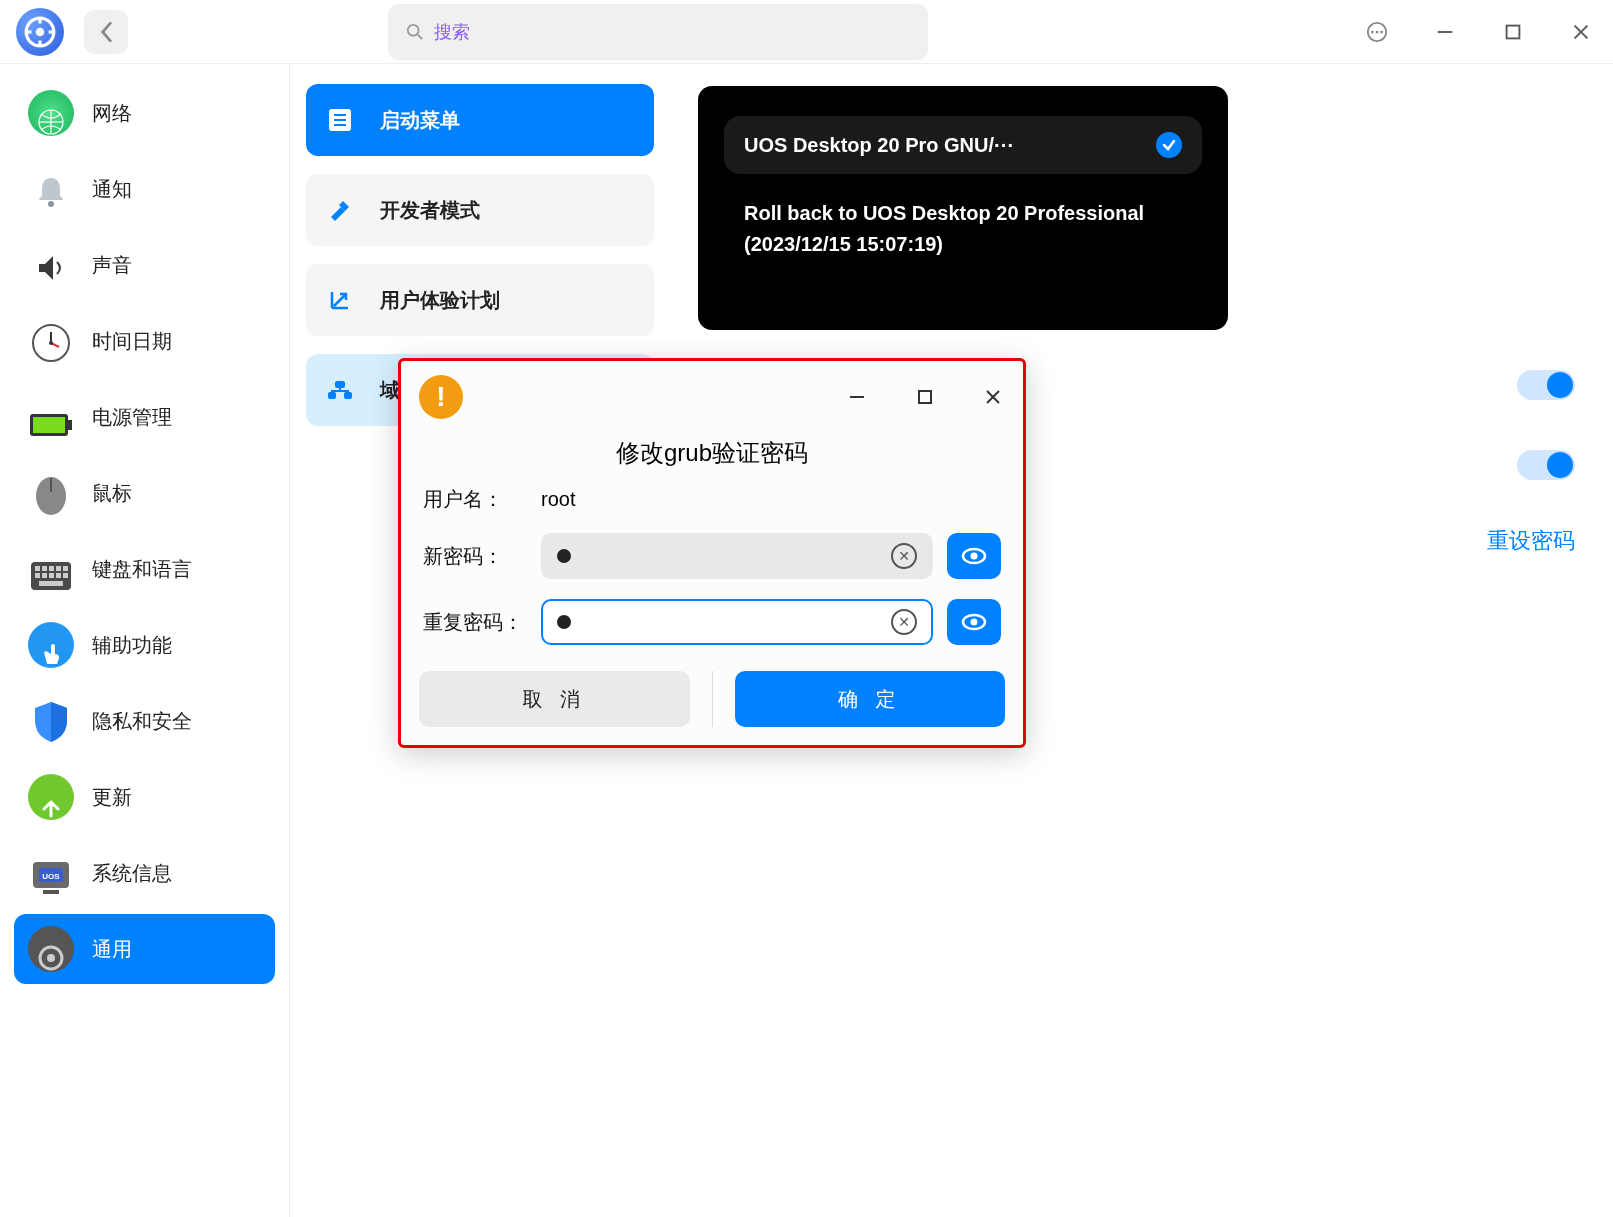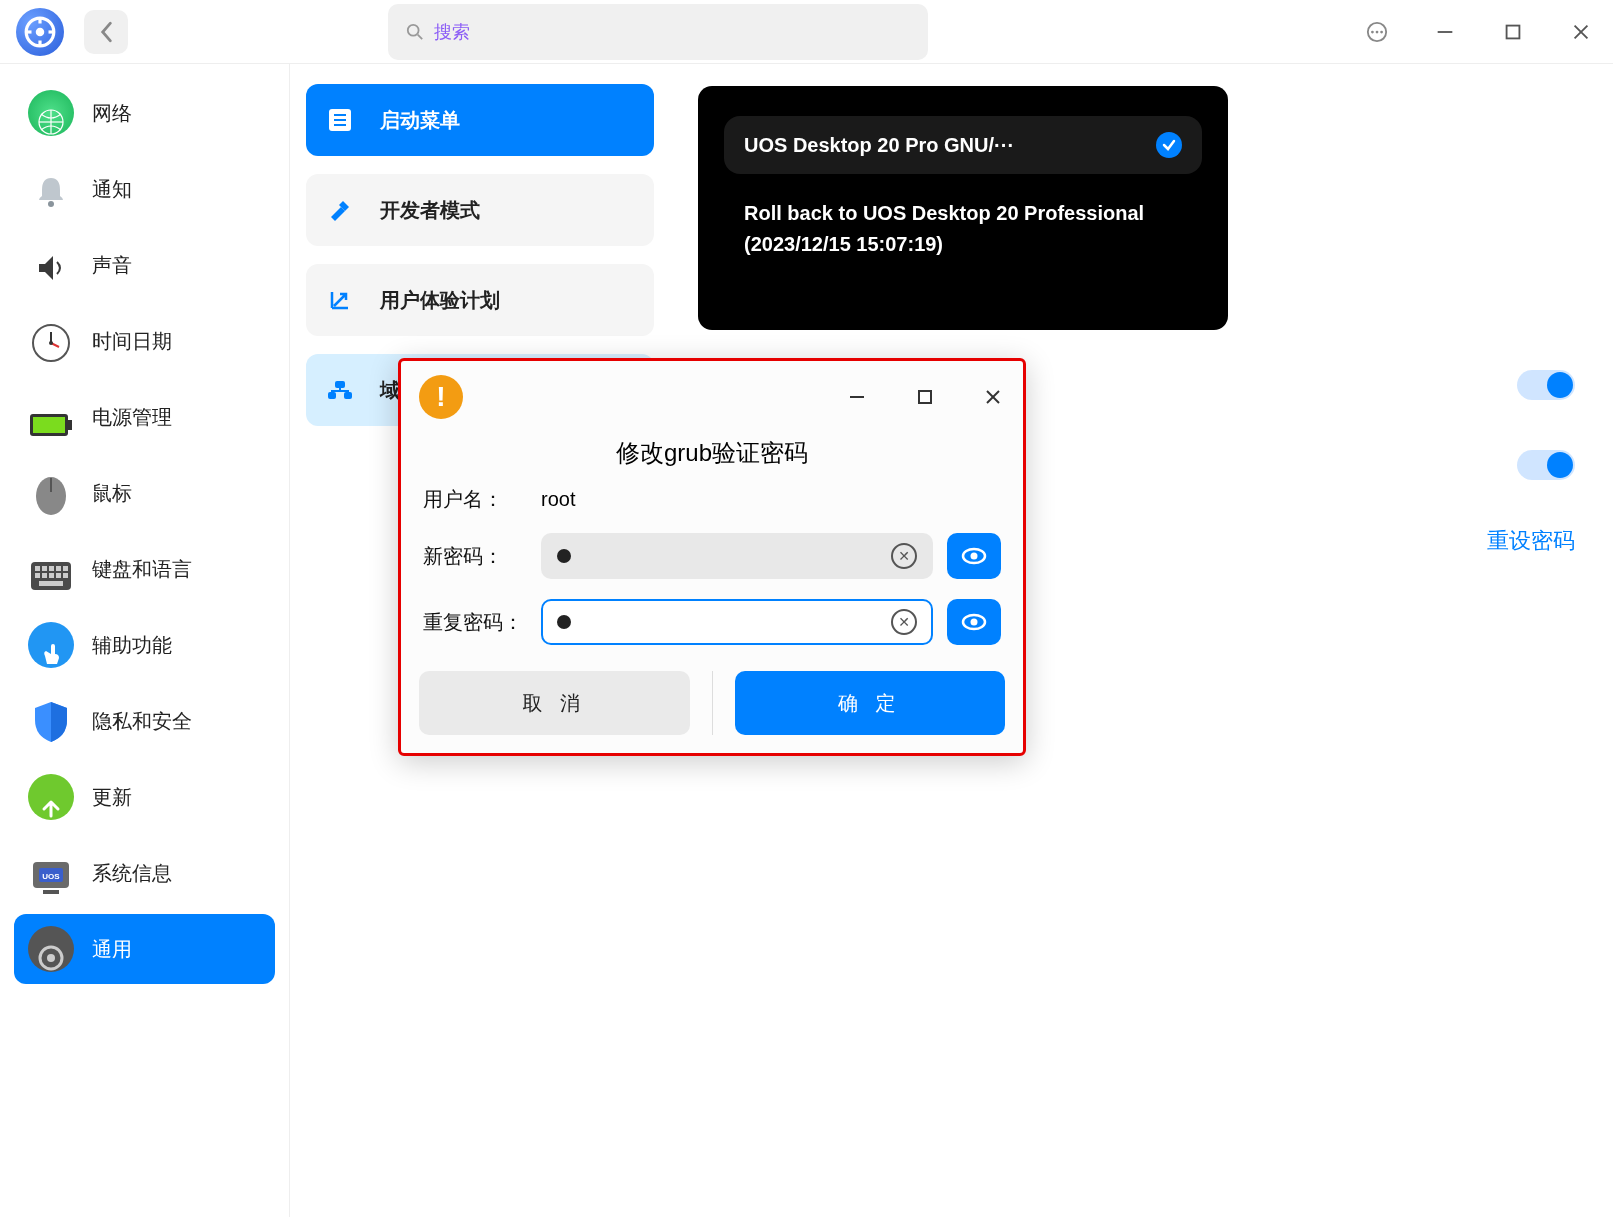--- a/index.html
+++ b/index.html
@@ -59,21 +59,21 @@
 .form-label { width: 118px; font-size: 20px; color: #111; }
 .form-static { font-size: 20px; }
 .form-input { flex: 1; height: 46px; background: #e8e8e8; border-radius: 10px; display: flex; align-items: center; padding: 0 14px; position: relative; border: 2px solid transparent; }
 .form-input.focused { border-color: #0081ff; background: #fff; }
 .form-input .dot { width: 14px; height: 14px; background: #222; border-radius: 50%; }
 .form-input .clear { margin-left: auto; width: 26px; height: 26px; border: 2px solid #555; border-radius: 50%; display: flex; align-items: center; justify-content: center; cursor: pointer; font-size: 14px; color: #555; }
 .eye-btn { width: 54px; height: 46px; background: #0081ff; border-radius: 10px; margin-left: 14px; display: flex; align-items: center; justify-content: center; cursor: pointer; }
 .eye-btn svg { width: 26px; height: 26px; }
 .modal-actions { display: flex; gap: 22px; margin-top: 26px; }
 .modal-actions .sep { width: 1px; background: #ddd; }
-.btn { flex: 1; height: 64px; border-radius: 10px; font-size: 20px; display: flex; align-items: center; justify-content: center; cursor: pointer; letter-spacing: 6px; }
+.btn { flex: 1; height: 56px; border-radius: 10px; font-size: 20px; display: flex; align-items: center; justify-content: center; cursor: pointer; letter-spacing: 6px; }
 .btn-cancel { background: #eaeaea; color: #222; }
 .btn-ok { background: #0081ff; color: #fff; }
 </style>
 </head>
 <body>
 
 <div class="titlebar">
   <div class="logo">
     <svg viewBox="0 0 32 32">
         <circle cx="16" cy="16" r="13" fill="none" stroke="#fff" stroke-width="3"></circle>

